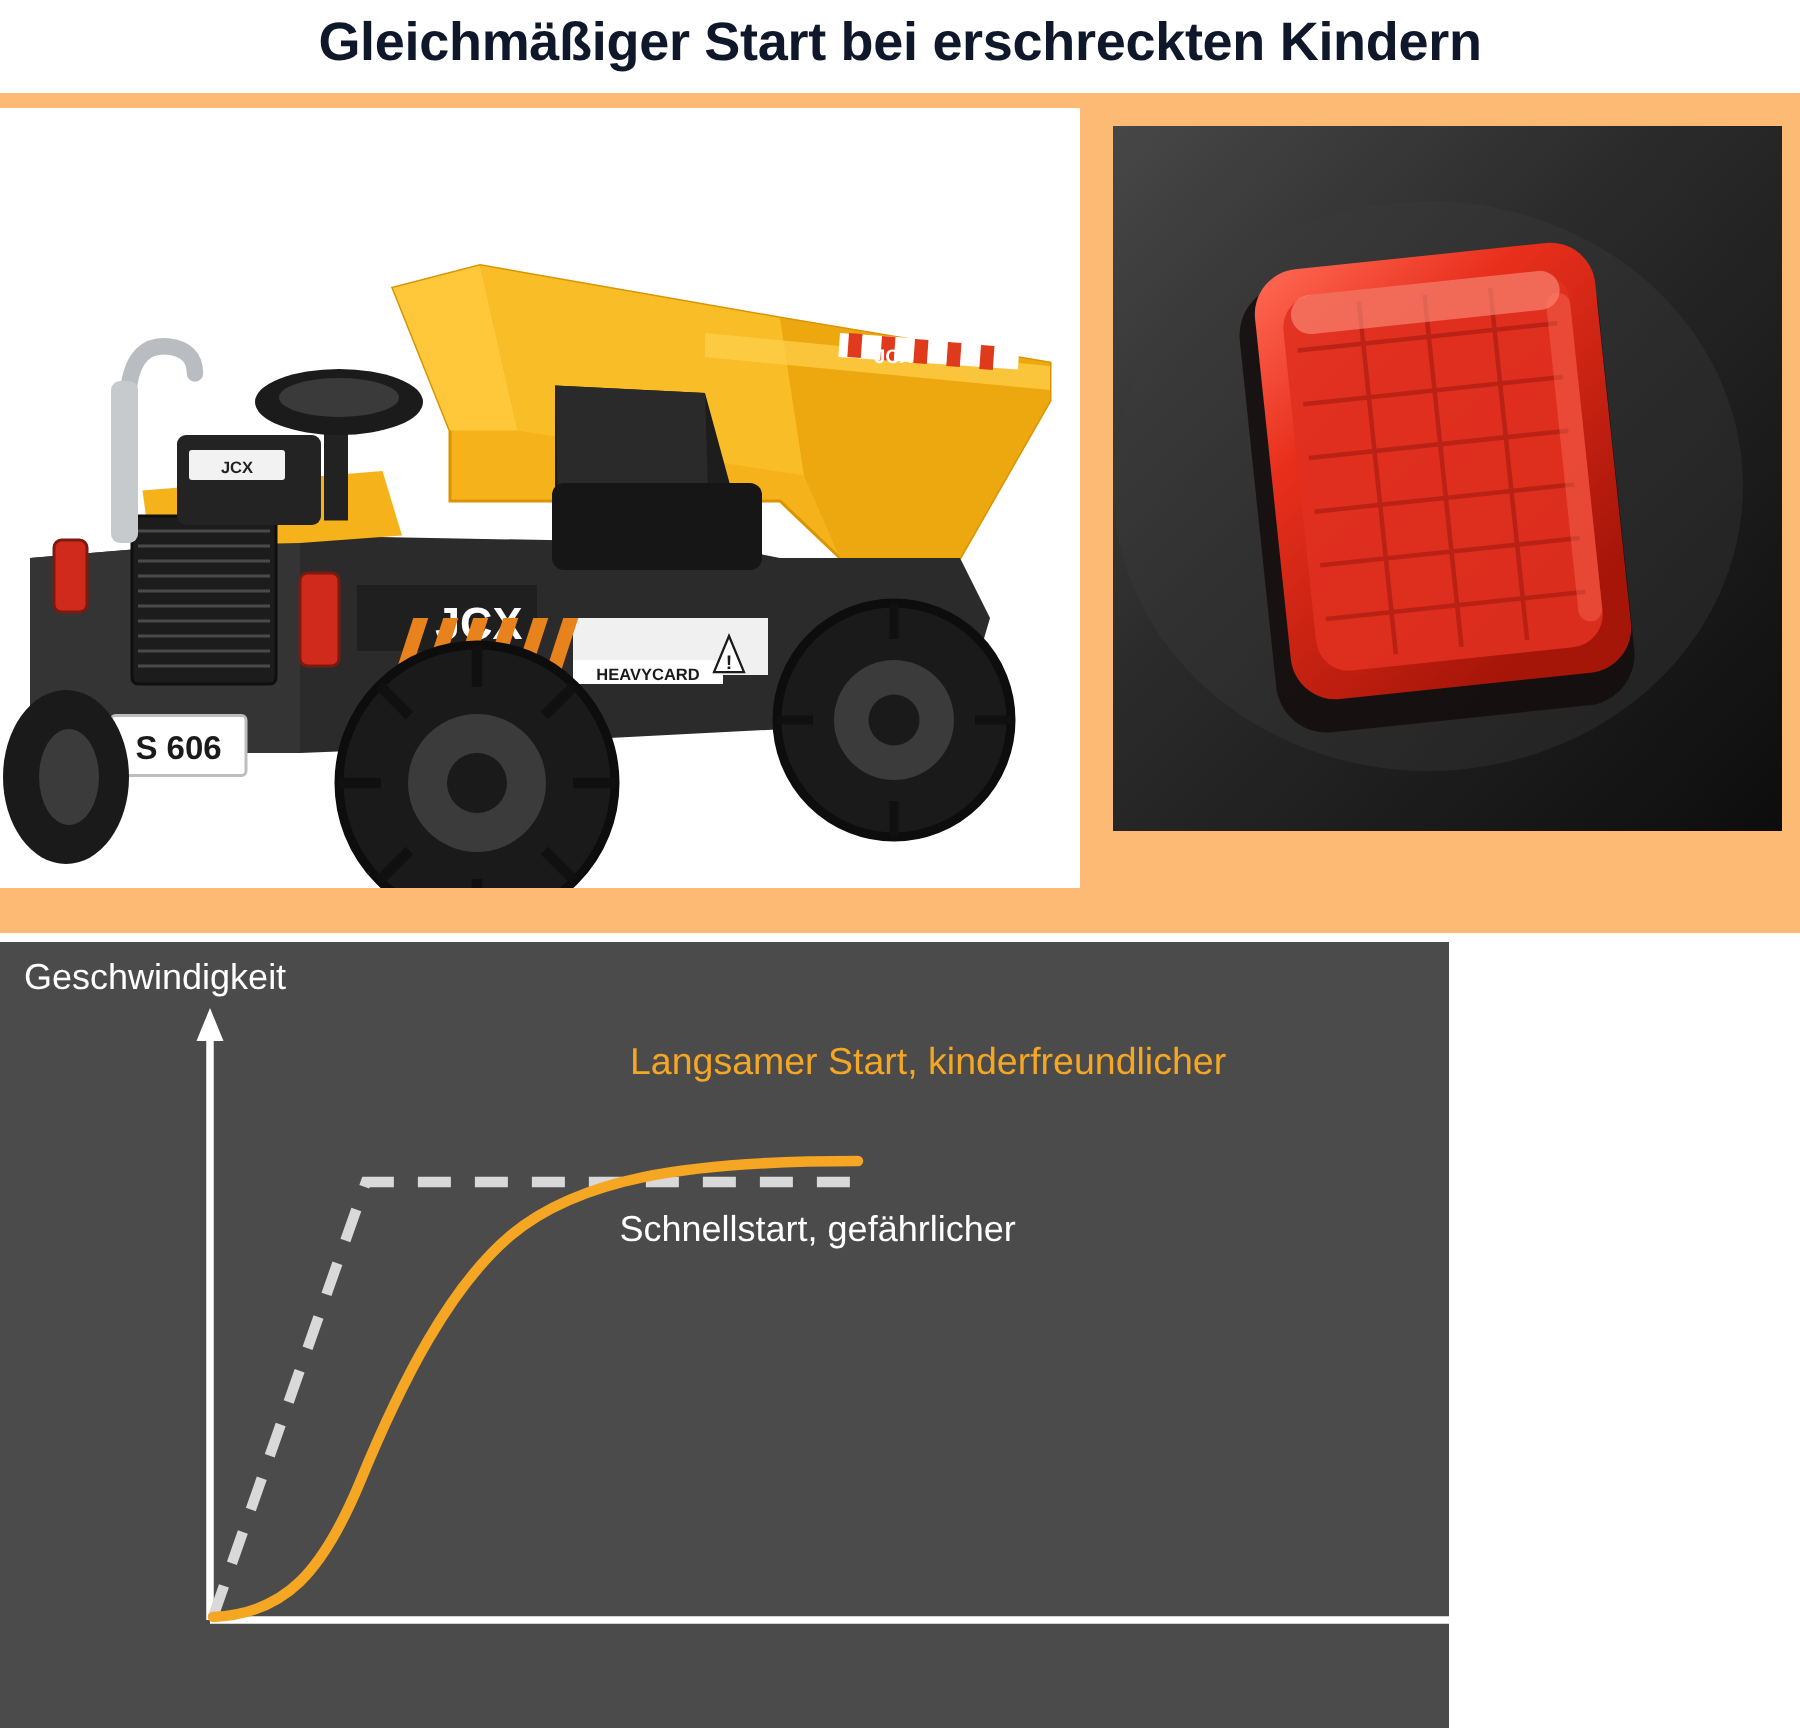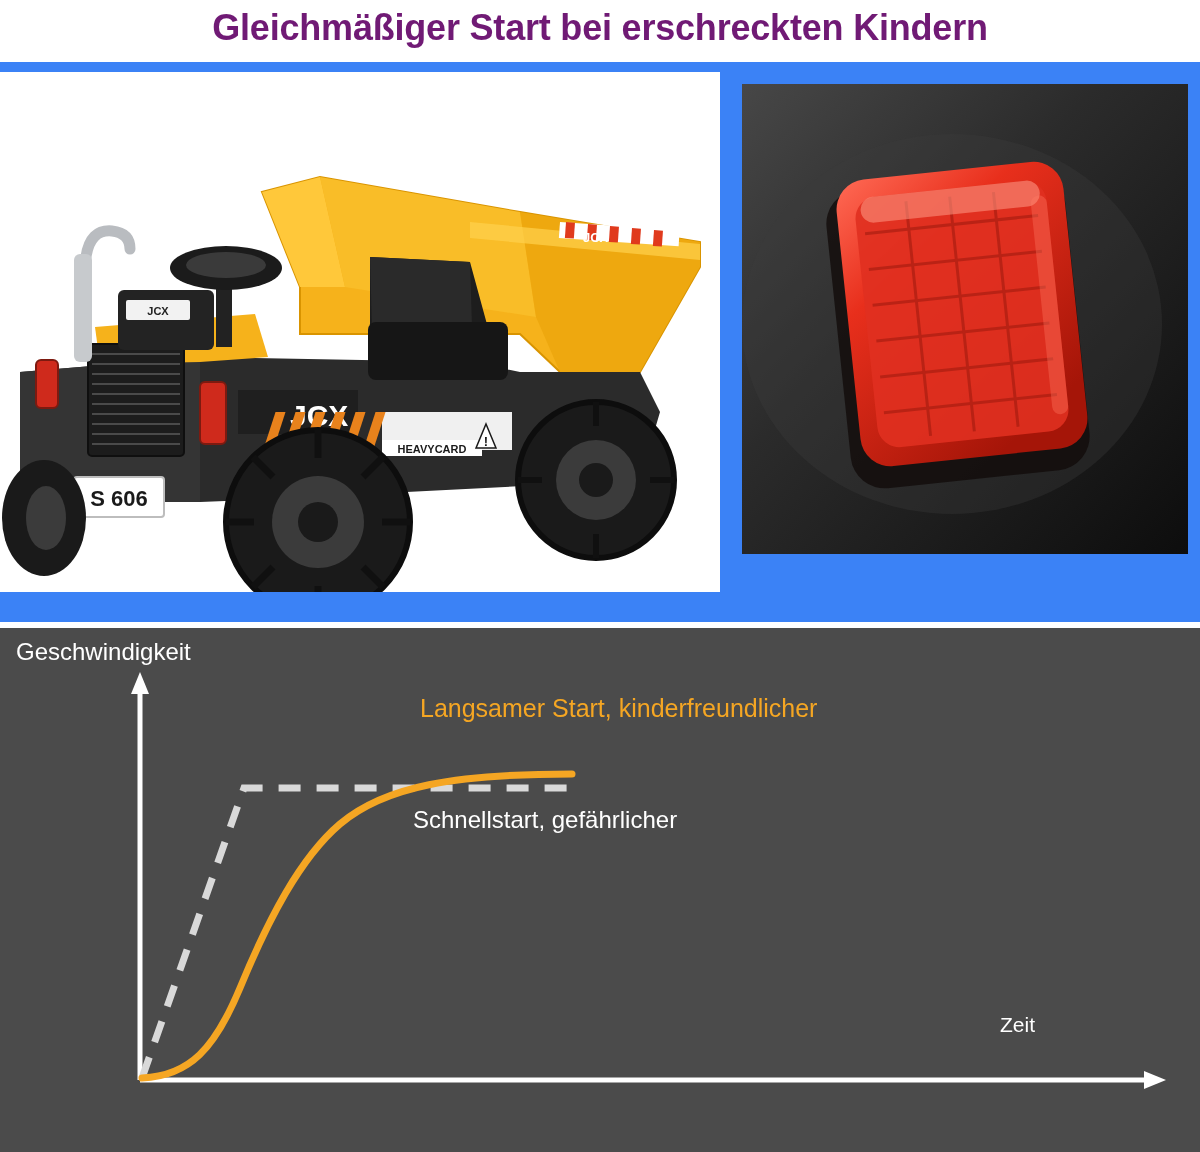--- a/index.html
+++ b/index.html
@@ -2,41 +2,41 @@
 <html lang="de"><head>
 <meta charset="utf-8">
 <style>
   html,body{margin:0;padding:0;background:#ffffff;}
   body{width:1200px;height:1152px;font-family:"Liberation Sans",sans-serif;overflow:hidden;}
   .page{position:relative;width:1200px;height:1152px;background:#fff;}
 
   
   .headline{
     position:absolute;left:0;top:4px;width:1200px;height:52px;
-    text-align:center;font-size:36px;font-weight:bold;color:#701a75;
+    text-align:center;font-size:36px;font-weight:bold;color:#0f172a;
     letter-spacing:-0.2px;line-height:48px;
   }
 
   
-  .photo-area{position:absolute;left:0;top:62px;width:1200px;height:560px;background:#3b82f6;}
+  .photo-area{position:absolute;left:0;top:62px;width:1200px;height:560px;background:#fdba74;}
 
   
   .truck-photo{position:absolute;left:0;top:10px;width:720px;height:520px;background:#ffffff;overflow:hidden;}
 
   
   .pedal-photo{position:absolute;left:742px;top:22px;width:446px;height:470px;
     background:radial-gradient(ellipse at 55% 45%, #3a3a3a 0%, #232323 45%, #141414 75%, #0b0b0b 100%);
     overflow:hidden;border:0;}
   .pedal-caption{position:absolute;left:742px;top:500px;width:446px;text-align:center;
     font-size:20px;color:#1a1a1a;line-height:28px;}
 
   .divider{position:absolute;left:0;top:624px;width:1200px;height:4px;background:#ffffff;}
 
   
-  .chart-panel{position:absolute;left:0;top:628px;width:1200px;height:524px;background:#4b4b4b;}
+  .chart-panel{position:absolute;left:0;top:628px;width:966px;height:524px;background:#4b4b4b;}
   .axis-label-y{position:absolute;left:16px;top:10px;font-size:24px;color:#ffffff;}
   .axis-label-x{position:absolute;left:1000px;top:1013px;font-size:21px;color:#ffffff;}
 
   svg{display:block;}
 </style>
 </head>
 <body>
 
 <div class="page">
 

